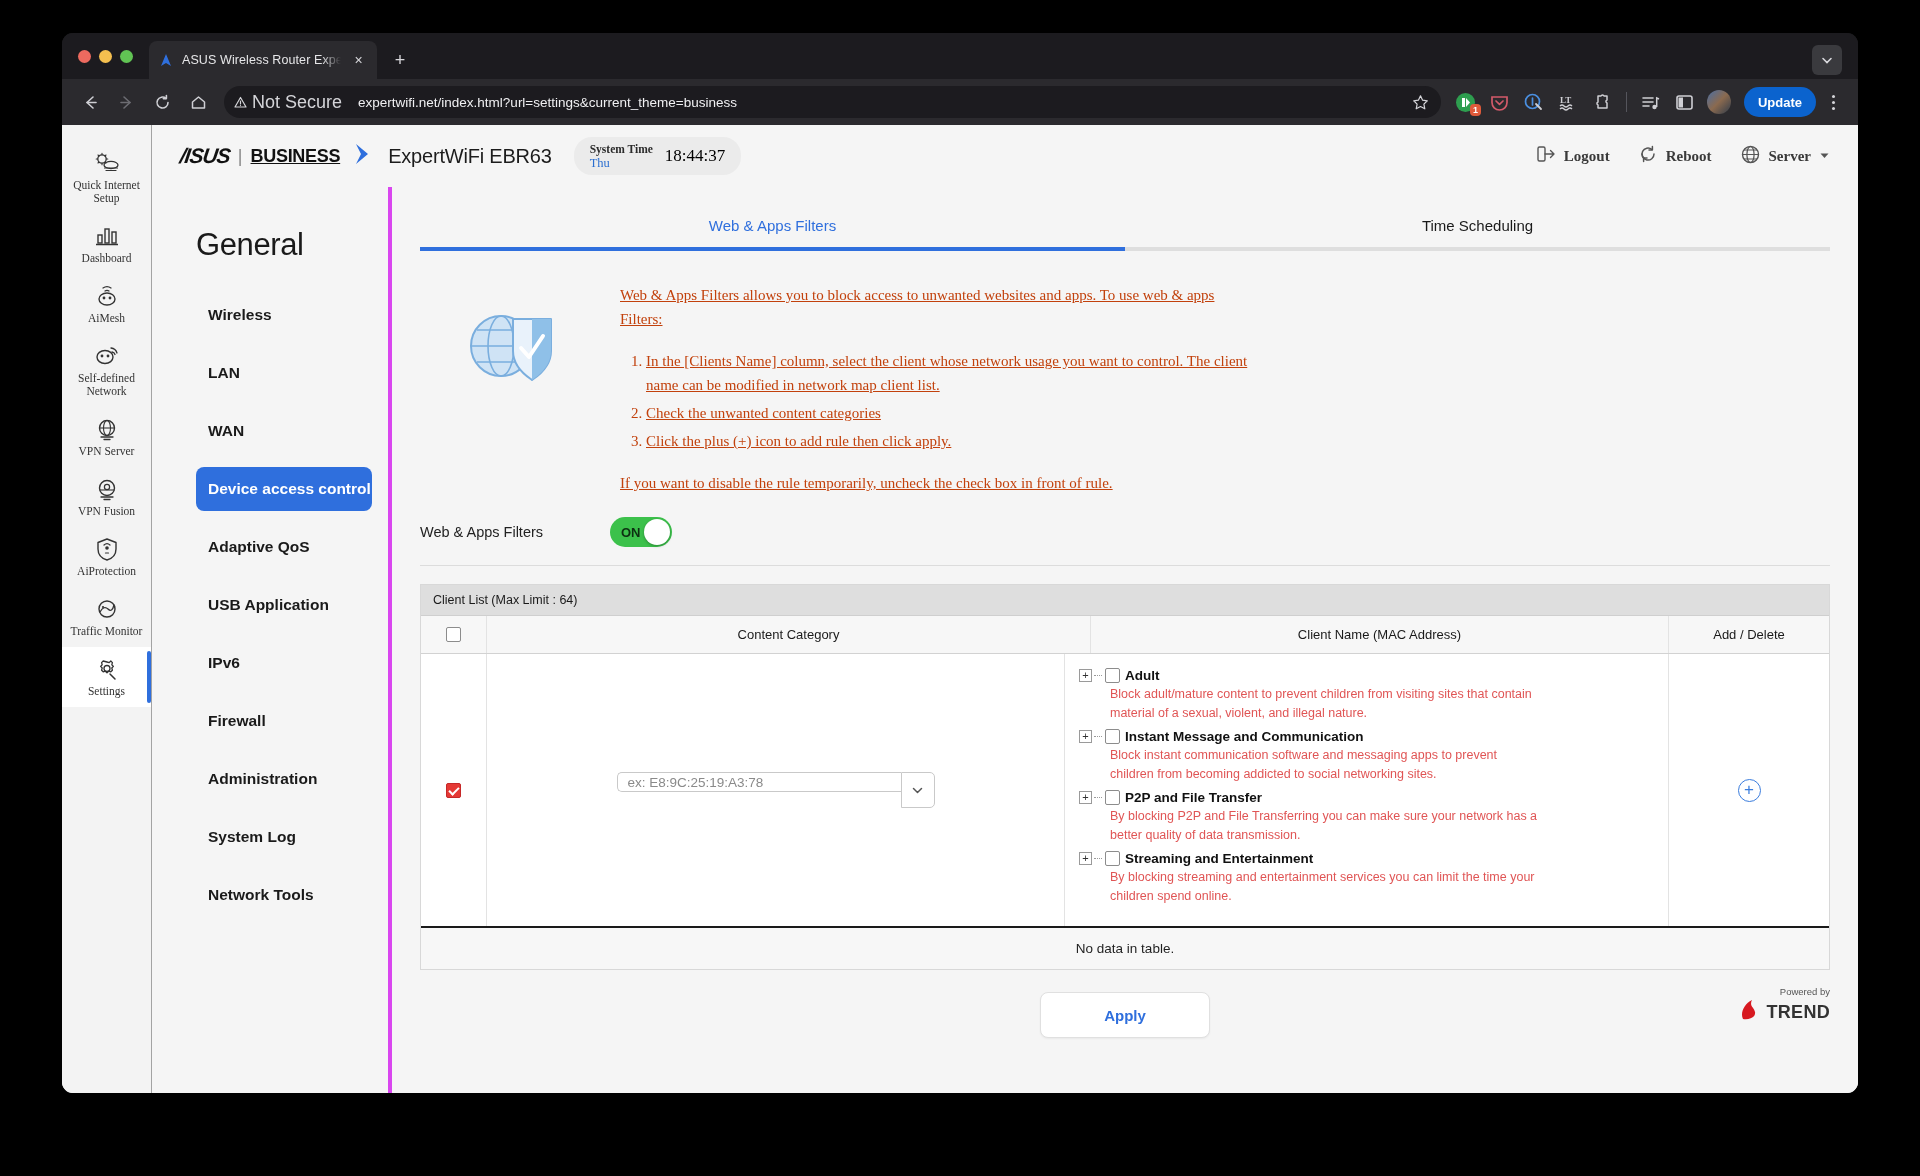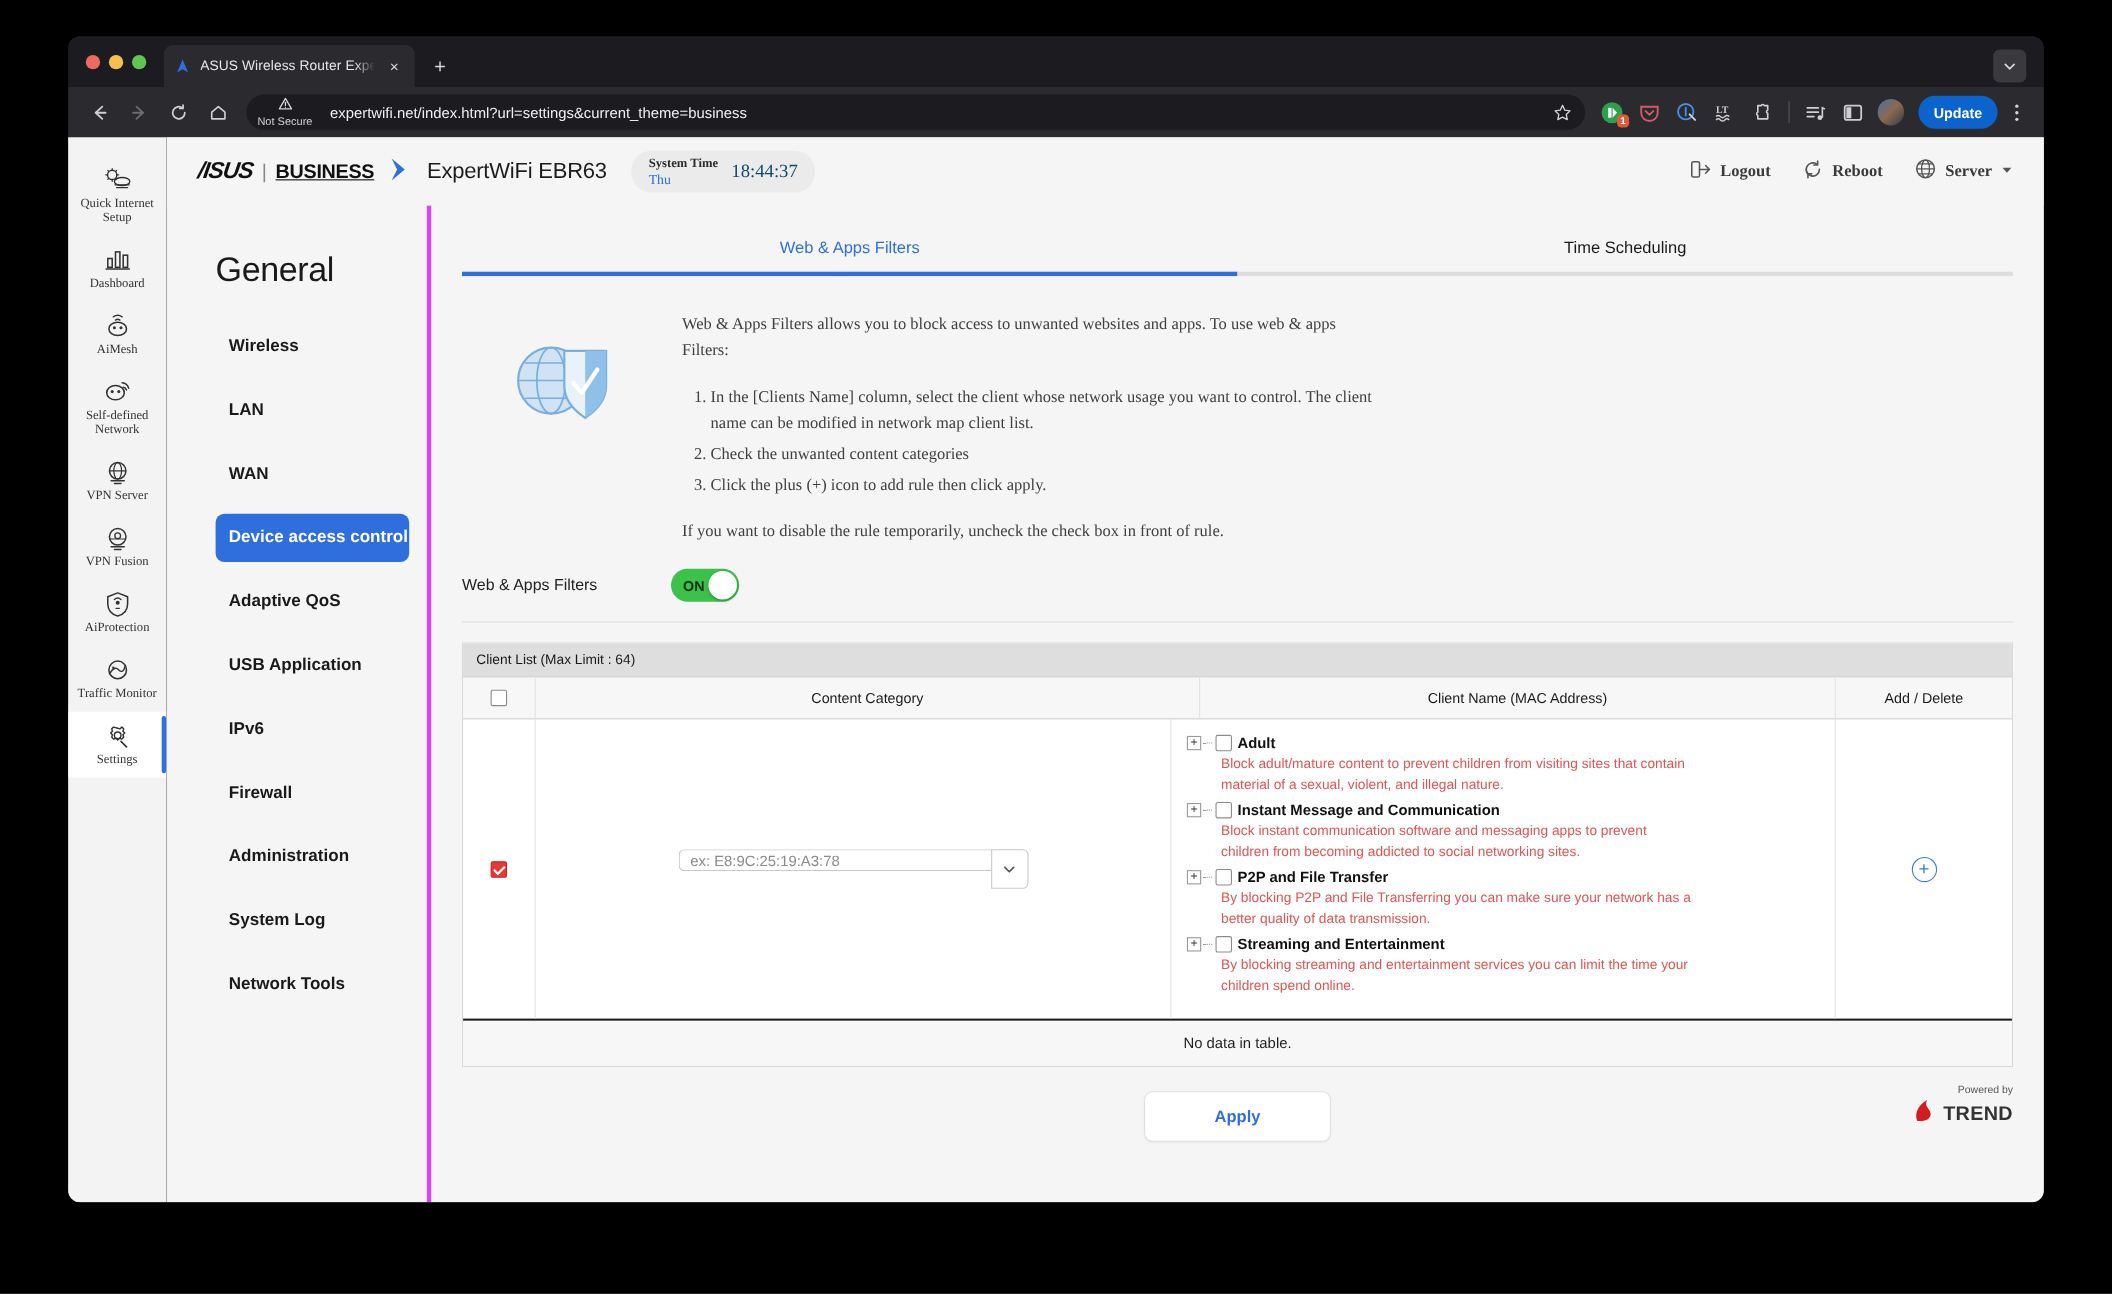--- a/index.html
+++ b/index.html
@@ -86,23 +86,22 @@
   }
   .nav-btn.disabled { color: #6c6c72; }
   #url-container {
     flex: 1; height: 32px; margin: 0 6px;
     background: #1c1b1f; border-radius: 16px;
     display: flex; align-items: center; padding: 0 6px 0 10px;
     gap: 8px; min-width: 0;
   }
   #not-secure-chip {
     display: flex; align-items: center; gap: 5px;
-    color: #d4d4d8; font-size: 10px; white-space: nowrap;
+    color: #d4d4d8; font-size: 18px; white-space: nowrap;
     padding-right: 8px;
-    flex-direction: column;
   }
   #url-text {
     color: #f0f0f2; font-size: 13.5px; flex: 1;
     white-space: nowrap; overflow: hidden; min-width: 0;
   }
   #bookmark-star { width: 28px; height: 28px; display: flex; align-items: center; justify-content: center; color: #d4d4d8; flex: 0 0 28px;}
   .ext-icon { width: 30px; height: 30px; display: flex; align-items: center; justify-content: center; flex: 0 0 30px; position: relative; }
   .ext-badge {
     position: absolute; right: 0px; bottom: 1px;
     background: #e05a3a; color: #fff; font-size: 9px;
@@ -174,21 +173,21 @@
   #brand-business { font-weight: bold; font-size: 18px; color: #111; letter-spacing: -0.3px; text-decoration: underline;}
   #brand-chevron { margin: 0 12px 0 10px; }
   #model-name { font-size: 20px; color: #1c1c1c; letter-spacing: -0.2px; }
   #system-time-box {
     margin-left: 22px; background: #ebebeb; border-radius: 18px;
     padding: 5px 16px; display: flex; align-items: center; gap: 12px;
   }
   #st-left { font-family: "Liberation Serif", serif; line-height: 14px; }
   #st-label { font-size: 11.5px; font-weight: bold; color: #2b2b2b; }
   #st-day { font-size: 12.5px; color: #2b6fd0; }
-  #st-clock { font-family: "Liberation Serif", serif; font-size: 17px; color: #0c4a6e; }
+  #st-clock { font-family: "Liberation Serif", serif; font-size: 17px; color: #000000; }
   #header-right { margin-left: auto; display: flex; align-items: center; gap: 28px; }
   .hdr-action { display: flex; align-items: center; gap: 8px;
     font-family: "Liberation Serif", serif; font-weight: bold;
     font-size: 15px; color: #3a3a3a; }
 
   
   #body-area { flex: 1; display: flex; min-height: 0; }
   #general-col {
     width: 240px; flex: 0 0 240px; padding: 40px 0 0 44px;
     border-right: 4px solid #d946ef;
@@ -208,21 +207,21 @@
     font-size: 15px; position: relative; color: #1a1a1a;
   }
   .ui-tab .tab-underline {
     position: absolute; left: 0; right: 0; bottom: 0; height: 4px; background: #dedede;
   }
   .ui-tab.active { color: #2f6fdd; font-weight: 500; }
   .ui-tab.active .tab-underline { background: #2f6fdd; }
 
   #desc-row { display: flex; gap: 10px; padding: 26px 0 8px 0; }
   #desc-illustration { width: 190px; flex: 0 0 190px; display:flex; align-items:flex-start; justify-content:center; padding-top: 24px; }
-  #desc-text { flex: 1; font-family: "Liberation Serif", serif; font-size: 15px; color: #404040; line-height: 24px; padding-top: 6px; max-width: 640px;}
+  #desc-text { flex: 1; font-family: "Liberation Serif", serif; font-size: 15px; color: #c2410c; line-height: 24px; padding-top: 6px; max-width: 640px; text-decoration: underline;}
   #desc-text ol { margin: 18px 0 18px 26px; }
   #desc-text li { margin-bottom: 4px; }
 
   #toggle-row { display: flex; align-items: center; padding: 14px 0 18px 0; border-bottom: 1px solid #dcdcdc; }
   #toggle-label { font-size: 14.5px; color: #222; width: 190px; flex: 0 0 190px; }
   #filters-toggle {
     width: 62px; height: 30px; border-radius: 15px; background: #3cc14b;
     display: flex; align-items: center; padding: 2px; position: relative;
   }
   #toggle-on-text { color: #0d2f11; font-weight: bold; font-size: 13px; margin-left: 9px; }

